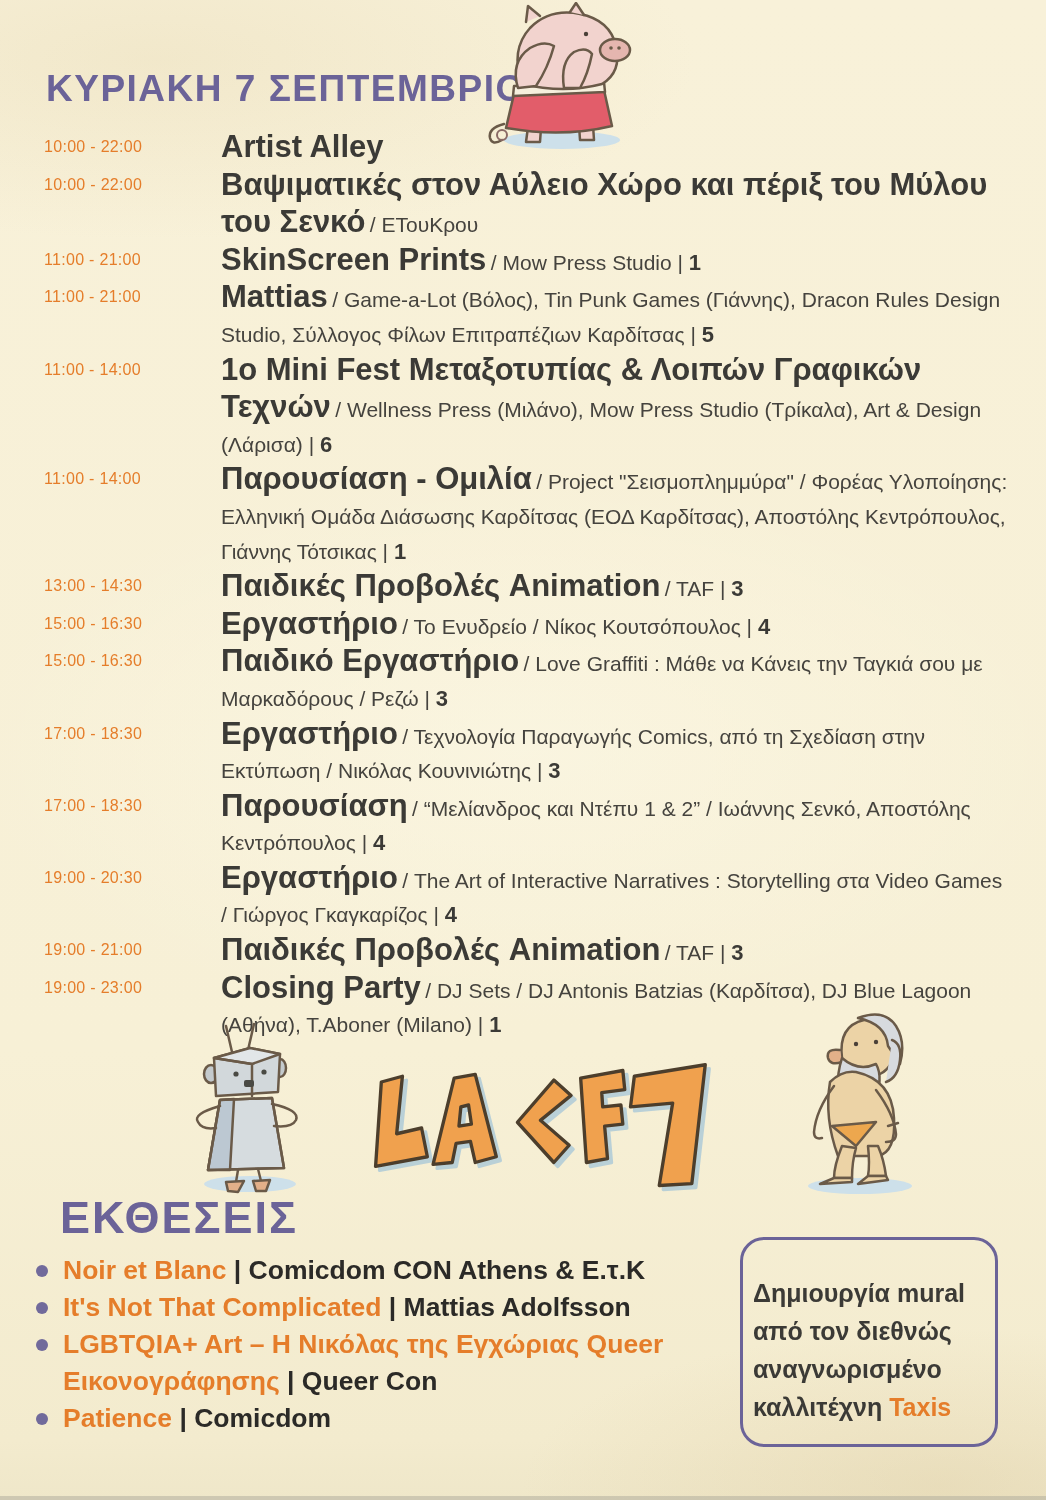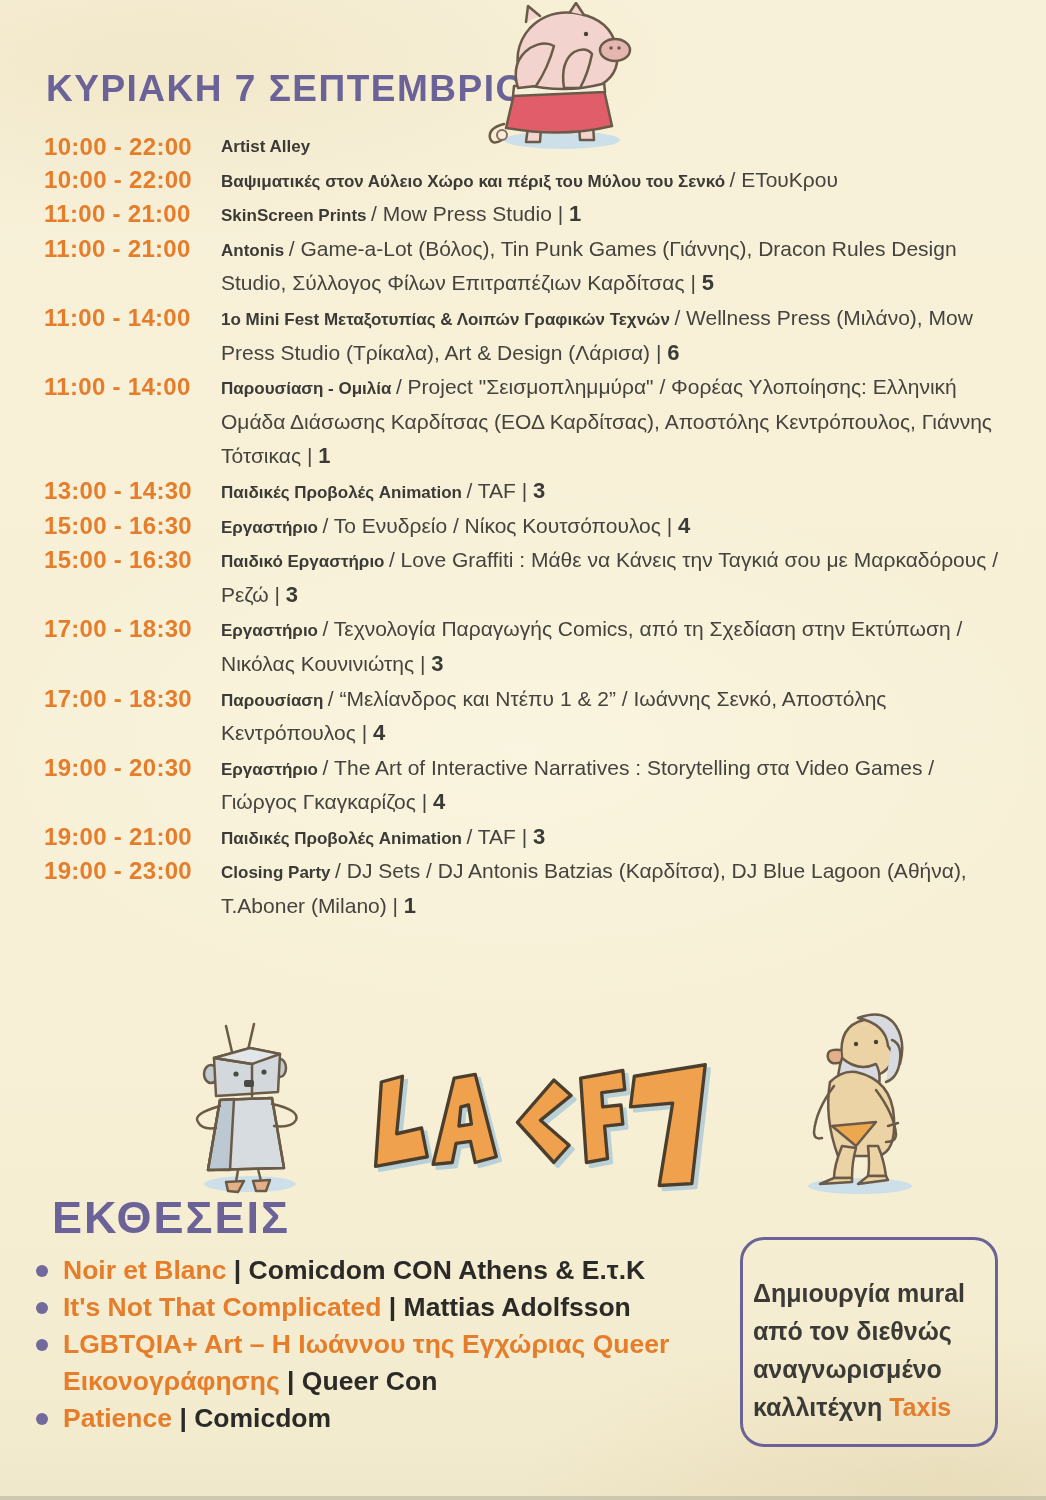--- a/index.html
+++ b/index.html
@@ -15,33 +15,33 @@
   .page::after{content:"";position:absolute;left:0;right:0;bottom:0;height:4px;background:#b3af9f;opacity:.55;}
   
   .day-title{
     position:absolute;left:46px;top:68px;
     font-size:37px;font-weight:bold;letter-spacing:1.5px;
     color:#6b6398;
   }
   
   .schedule{position:absolute;left:44px;top:131px;width:968px;}
   .row{display:flex;align-items:flex-start;line-height:32.6px;}
-  .time{flex:none;width:163px;font-weight:bold;font-size:24px;color:#e57d2a;letter-spacing:.3px;white-space:nowrap;}
+  .time{flex:none;width:163px;font-weight:normal;font-size:16px;color:#e57d2a;letter-spacing:.3px;white-space:nowrap;}
   .content{flex:1;padding-left:14px;color:#45433e;}
-  .etitle{font-weight:bold;font-size:17px;color:#3b3a36;}
+  .etitle{font-weight:bold;font-size:31px;color:#3b3a36;}
   .edesc{font-size:21px;color:#45433e;}
   .eroom{font-weight:bold;font-size:22px;color:#3b3a36;}
   
   .robot-wrap{position:absolute;left:168px;top:1022px;}
   .logo-wrap{position:absolute;left:366px;top:1058px;}
   .oldman-wrap{position:absolute;left:772px;top:1006px;}
   .pig-wrap{position:absolute;left:452px;top:2px;}
   
   .exh-heading{
-    position:absolute;left:52px;top:1192px;
+    position:absolute;left:60px;top:1192px;
     font-size:45px;font-weight:bold;letter-spacing:2px;color:#6b6398;
   }
   .exh-list{position:absolute;left:36px;top:1252px;width:700px;}
   .exh-item{display:flex;line-height:37px;margin-bottom:0;}
   .dot{flex:none;width:12px;height:12px;border-radius:50%;background:#716a9b;margin:13px 15px 0 0;}
   .exh-text{font-size:26.5px;font-weight:bold;}
   .exh-name{color:#e57d2a;}
   .exh-sep{color:#2b2a27;font-weight:bold;}
   .exh-by{color:#2b2a27;}
   
@@ -97,21 +97,21 @@
       <div class="row">
         <div class="time">10:00 - 22:00</div>
         <div class="content"><span class="etitle">Βαψιματικές στον Αύλειο Χώρο και πέριξ του Μύλου του Σενκό</span> <span class="edesc">/ ΕΤουΚρου</span></div>
       </div>
       <div class="row">
         <div class="time">11:00 - 21:00</div>
         <div class="content"><span class="etitle">SkinScreen Prints</span> <span class="edesc">/ Mow Press Studio</span><span class="edesc"> | </span><span class="eroom">1</span></div>
       </div>
       <div class="row">
         <div class="time">11:00 - 21:00</div>
-        <div class="content"><span class="etitle">Antonis</span> <span class="edesc">/ Game-a-Lot (Βόλος), Tin Punk Games (Γιάννης), Dracon Rules Design Studio, Σύλλογος Φίλων Επιτραπέζιων Καρδίτσας</span><span class="edesc"> | </span><span class="eroom">5</span></div>
+        <div class="content"><span class="etitle">Mattias</span> <span class="edesc">/ Game-a-Lot (Βόλος), Tin Punk Games (Γιάννης), Dracon Rules Design Studio, Σύλλογος Φίλων Επιτραπέζιων Καρδίτσας</span><span class="edesc"> | </span><span class="eroom">5</span></div>
       </div>
       <div class="row">
         <div class="time">11:00 - 14:00</div>
         <div class="content"><span class="etitle">1ο Mini Fest Μεταξοτυπίας &amp; Λοιπών Γραφικών Τεχνών</span> <span class="edesc">/ Wellness Press (Μιλάνο), Mow Press Studio (Τρίκαλα), Art &amp; Design (Λάρισα)</span><span class="edesc"> | </span><span class="eroom">6</span></div>
       </div>
       <div class="row">
         <div class="time">11:00 - 14:00</div>
         <div class="content"><span class="etitle">Παρουσίαση - Ομιλία</span> <span class="edesc">/ Project "Σεισμοπλημμύρα" / Φορέας Υλοποίησης: Ελληνική Ομάδα Διάσωσης Καρδίτσας (ΕΟΔ Καρδίτσας), Αποστόλης Κεντρόπουλος, Γιάννης Τότσικας</span><span class="edesc"> | </span><span class="eroom">1</span></div>
       </div>
       <div class="row">
@@ -212,21 +212,21 @@
       <div class="exh-item">
         <span class="dot"></span>
         <div class="exh-text"><span class="exh-name">Noir et Blanc</span><span class="exh-sep"> | </span><span class="exh-by">Comicdom CON Athens &amp; Ε.τ.Κ</span></div>
       </div>
       <div class="exh-item">
         <span class="dot"></span>
         <div class="exh-text"><span class="exh-name">It's Not That Complicated</span><span class="exh-sep"> | </span><span class="exh-by">Mattias Adolfsson</span></div>
       </div>
       <div class="exh-item">
         <span class="dot"></span>
-        <div class="exh-text"><span class="exh-name">LGBTQIA+ Art – Η Ιωάννου της Εγχώριας Queer Εικονογράφησης</span><span class="exh-sep"> | </span><span class="exh-by">Queer Con</span></div>
+        <div class="exh-text"><span class="exh-name">LGBTQIA+ Art – Η Νικόλας της Εγχώριας Queer Εικονογράφησης</span><span class="exh-sep"> | </span><span class="exh-by">Queer Con</span></div>
       </div>
       <div class="exh-item">
         <span class="dot"></span>
         <div class="exh-text"><span class="exh-name">Patience</span><span class="exh-sep"> | </span><span class="exh-by">Comicdom</span></div>
       </div>
     </div>
 
   <div class="mural-box">
     <div class="mural-text">
       <span>Δημιουργία mural από τον διεθνώς αναγνωρισμένο καλλιτέχνη </span><span class="mural-artist">Taxis</span>

